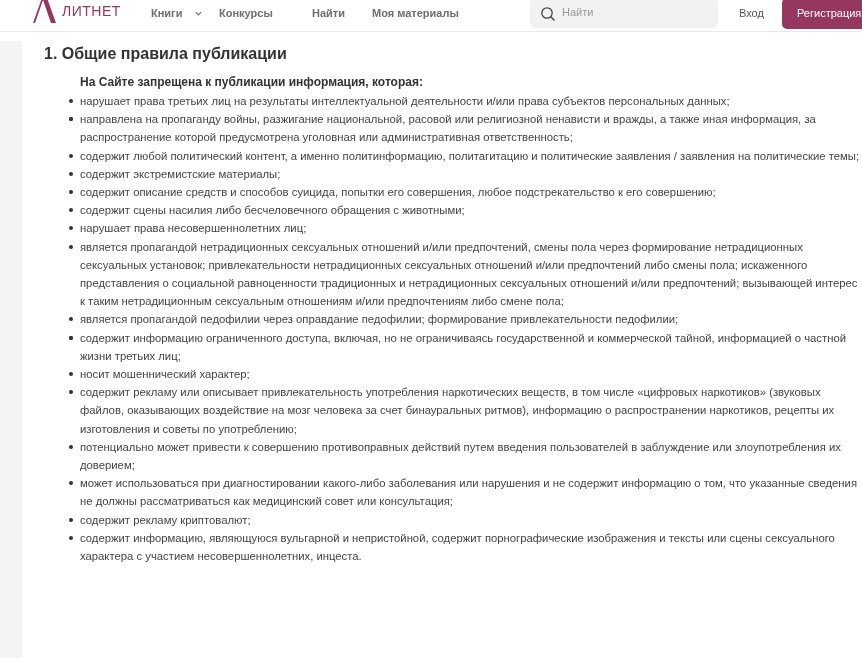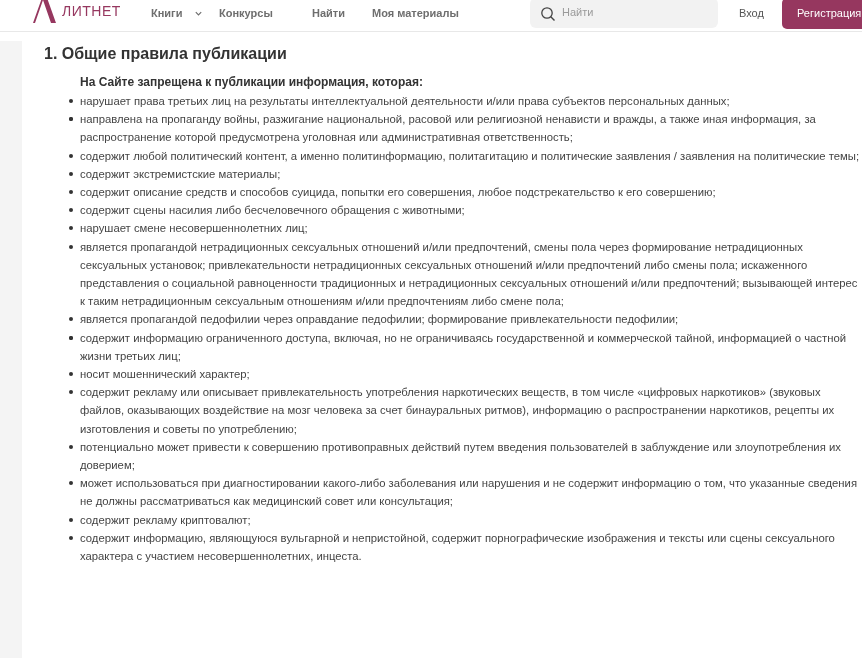--- a/index.html
+++ b/index.html
@@ -109,21 +109,21 @@
   <h1 class="title">1. Общие правила публикации</h1>
   <p class="lead">На Сайте запрещена к публикации информация, которая:</p>
   <ul class="rules">
     <li><span class="bullet"></span><span>нарушает права третьих лиц на результаты интеллектуальной деятельности и/или права субъектов персональных данных;</span></li>
     <li><span class="bullet"></span></li>
     <li><span class="bullet"></span><span>направлена на пропаганду войны, разжигание национальной, расовой или религиозной ненависти и вражды, а также иная информация, за распространение которой предусмотрена уголовная или административная ответственность;</span></li>
     <li><span class="bullet"></span><span>содержит любой политический контент, а именно политинформацию, политагитацию и политические заявления / заявления на политические темы;</span></li>
     <li><span class="bullet"></span><span>содержит экстремистские материалы;</span></li>
     <li><span class="bullet"></span><span>содержит описание средств и способов суицида, попытки его совершения, любое подстрекательство к его совершению;</span></li>
     <li><span class="bullet"></span><span>содержит сцены насилия либо бесчеловечного обращения с животными;</span></li>
-    <li><span class="bullet"></span><span>нарушает смене несовершеннолетних лиц;</span></li>
+    <li><span class="bullet"></span><span>нарушает права несовершеннолетних лиц;</span></li>
     <li><span class="bullet"></span><span>является пропагандой нетрадиционных сексуальных отношений и/или предпочтений, смены пола через формирование нетрадиционных сексуальных установок; привлекательности нетрадиционных сексуальных отношений и/или предпочтений либо смены пола; искаженного представления о социальной равноценности традиционных и нетрадиционных сексуальных отношений и/или предпочтений; вызывающей интерес к таким нетрадиционным сексуальным отношениям и/или предпочтениям либо смене пола;</span></li>
     <li><span class="bullet"></span><span>является пропагандой педофилии через оправдание педофилии; формирование привлекательности педофилии;</span></li>
     <li><span class="bullet"></span></li>
     <li><span class="bullet"></span><span>содержит информацию ограниченного доступа, включая, но не ограничиваясь государственной и коммерческой тайной, информацией о частной жизни третьих лиц;</span></li>
     <li><span class="bullet"></span><span>носит мошеннический характер;</span></li>
     <li><span class="bullet"></span><span>содержит рекламу или описывает привлекательность употребления наркотических веществ, в том числе «цифровых наркотиков» (звуковых файлов, оказывающих воздействие на мозг человека за счет бинауральных ритмов), информацию о распространении наркотиков, рецепты их изготовления и советы по употреблению;</span></li>
     <li><span class="bullet"></span><span>потенциально может привести к совершению противоправных действий путем введения пользователей в заблуждение или злоупотребления их доверием;</span></li>
     <li><span class="bullet"></span><span>может использоваться при диагностировании какого-либо заболевания или нарушения и не содержит информацию о том, что указанные сведения не должны рассматриваться как медицинский совет или консультация;</span></li>
     <li><span class="bullet"></span><span>содержит рекламу криптовалют;</span></li>
     <li><span class="bullet"></span><span>содержит информацию, являющуюся вульгарной и непристойной, содержит порнографические изображения и тексты или сцены сексуального характера с участием несовершеннолетних, инцеста.</span></li>

